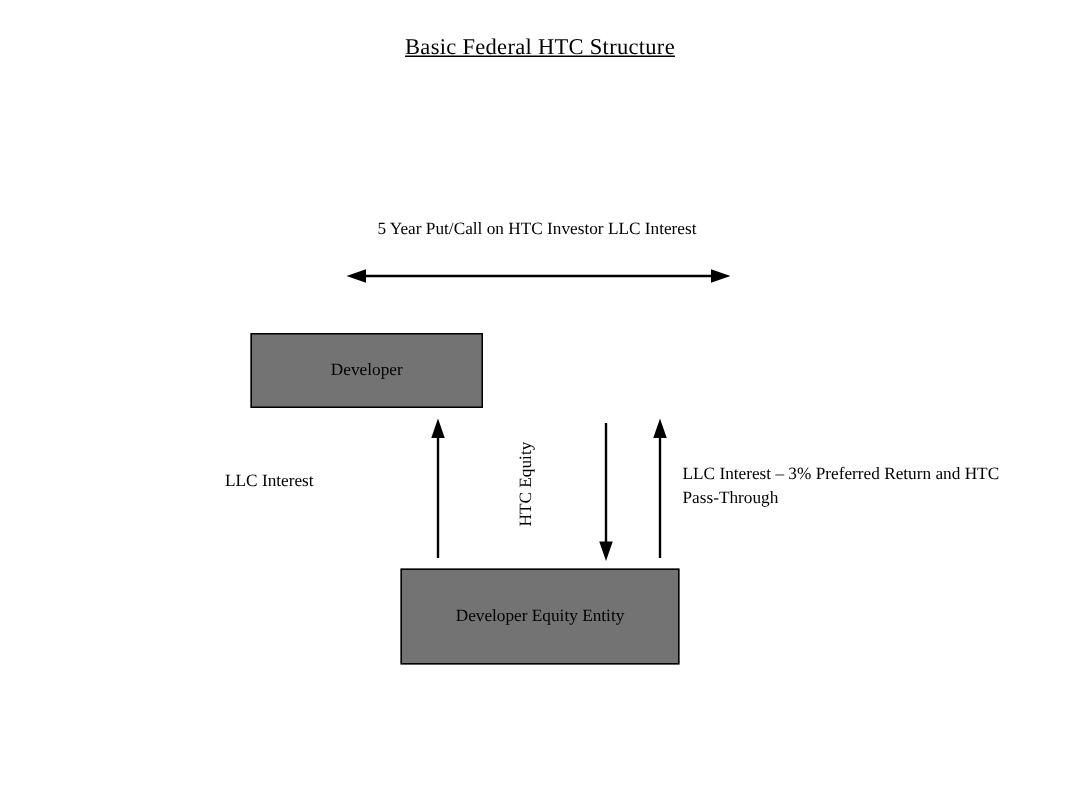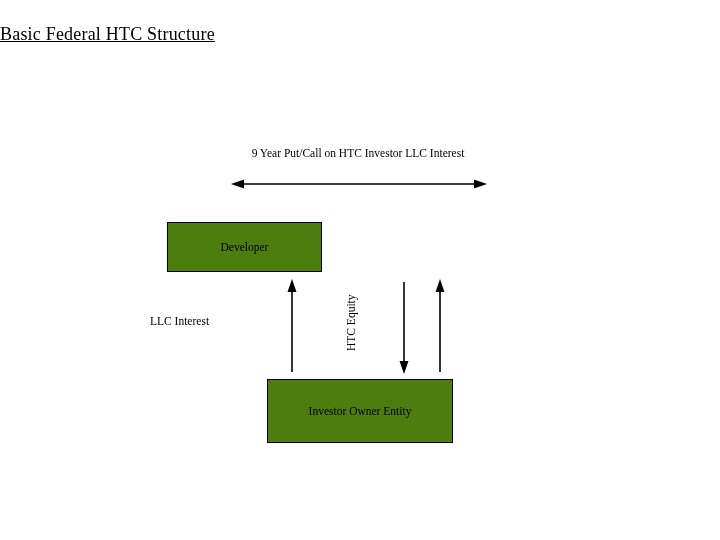--- a/index.html
+++ b/index.html
@@ -20,35 +20,36 @@
     left: 0;
     top: 0;
     width: 720px;
     height: 540px;
   }
   .title {
     position: absolute;
     left: 0;
     top: 24px;
     width: 720px;
-    font-size: 18px;
+    text-align: center;
+    font-size: 15px;
     font-family: "Liberation Serif", serif;
     text-decoration: underline;
     letter-spacing: 0.2px;
   }
   .caption {
     position: absolute;
     font-size: 11.5px;
     font-family: "Liberation Serif", serif;
     line-height: 1.35;
   }
   .box {
     position: absolute;
     border: 1.5px solid #000000;
-    background: #4d7c0f;
+    background: #737373;
     box-sizing: border-box;
     display: flex;
     align-items: center;
     justify-content: center;
     font-size: 11.5px;
     font-family: "Liberation Serif", serif;
   }
   #box-developer {
     left: 167px;
     top: 222px;
@@ -103,21 +104,21 @@
     pointer-events: none;
   }
 </style>
 </head>
 <body>
 
 <div id="slide">
 
   <div class="title">Basic Federal HTC Structure</div>
 
-  <div class="caption" id="label-putcall">9 Year Put/Call on HTC Investor  LLC Interest</div>
+  <div class="caption" id="label-putcall">5 Year Put/Call on HTC Investor  LLC Interest</div>
 
   <svg class="arrows" viewBox="0 0 720 540">
 
     <g>
       <line x1="240" y1="184" x2="478" y2="184" stroke="#000000" stroke-width="1.6"></line>
       <polygon points="231,184 244,179.5 244,188.5" fill="#000000"></polygon>
       <polygon points="487,184 474,179.5 474,188.5" fill="#000000"></polygon>
     </g>
 
     <g>
@@ -135,21 +136,22 @@
       <polygon points="440,279 435.5,292 444.5,292" fill="#000000"></polygon>
     </g>
   </svg>
 
   <div class="box" id="box-developer">
     <span>Developer</span>
   </div>
 
 
   <div class="box" id="box-owner-entity">
-    <span>Investor Owner Entity</span>
+    <span>Developer Equity Entity</span>
   </div>
 
   <div class="caption" id="label-llc-interest">LLC Interest</div>
 
   <div class="caption" id="label-htc-equity">HTC Equity</div>
 
+  <div class="caption" id="label-llc-pref">LLC Interest – 3% Preferred Return and HTC Pass-Through</div>
 
 </div>
 
 </body></html>

